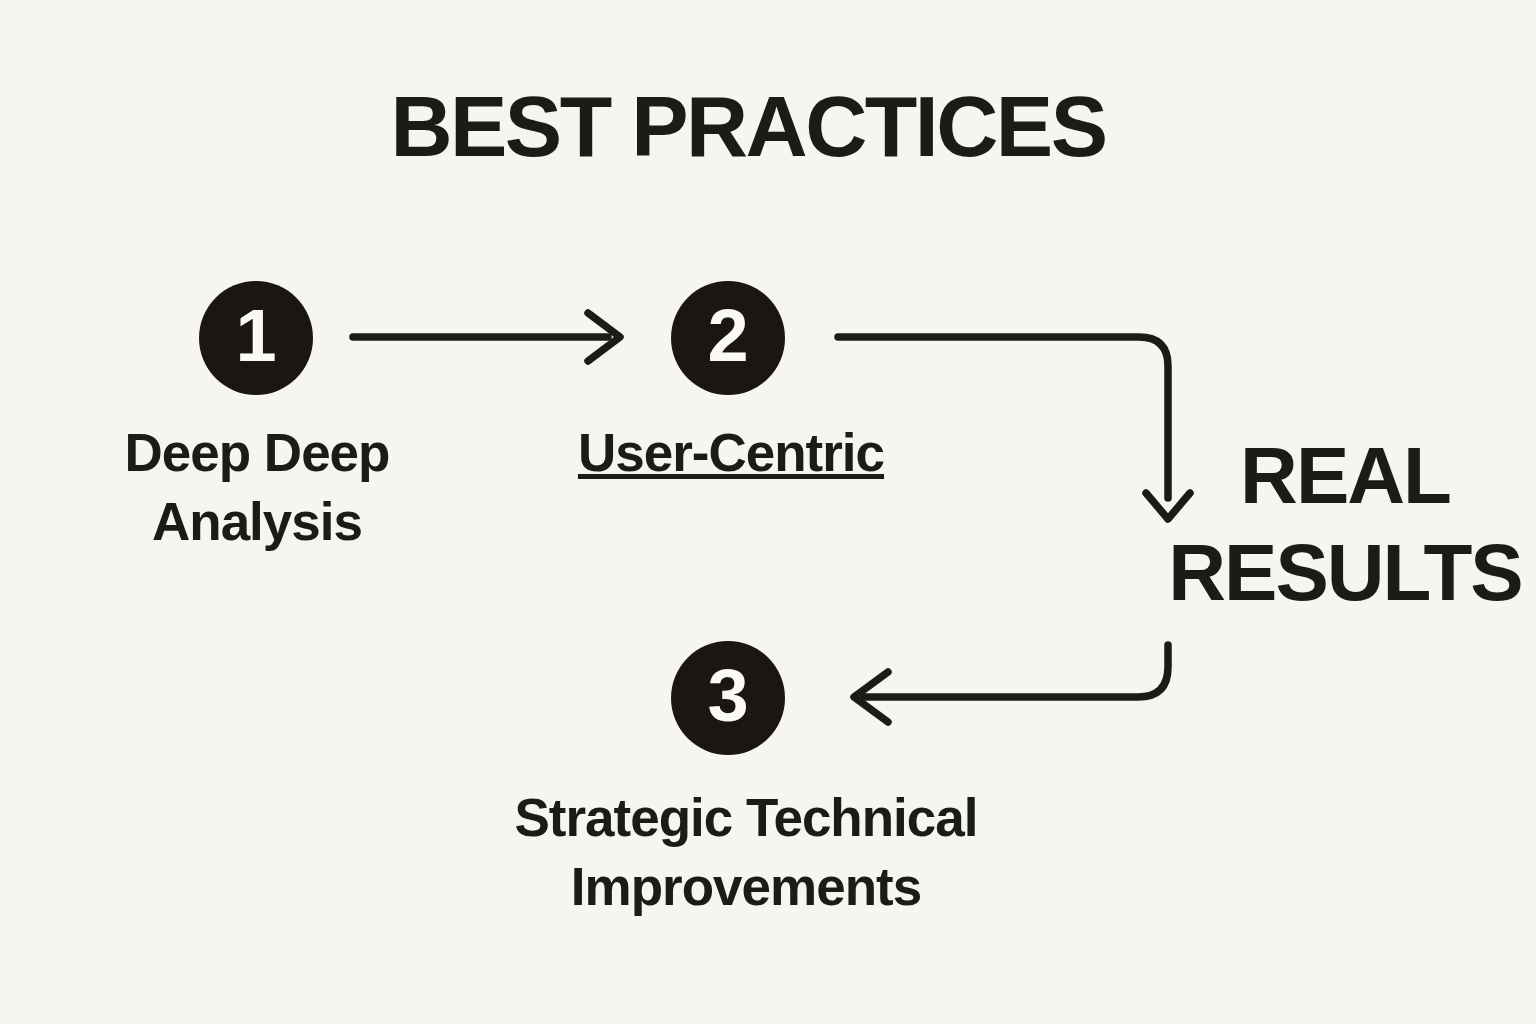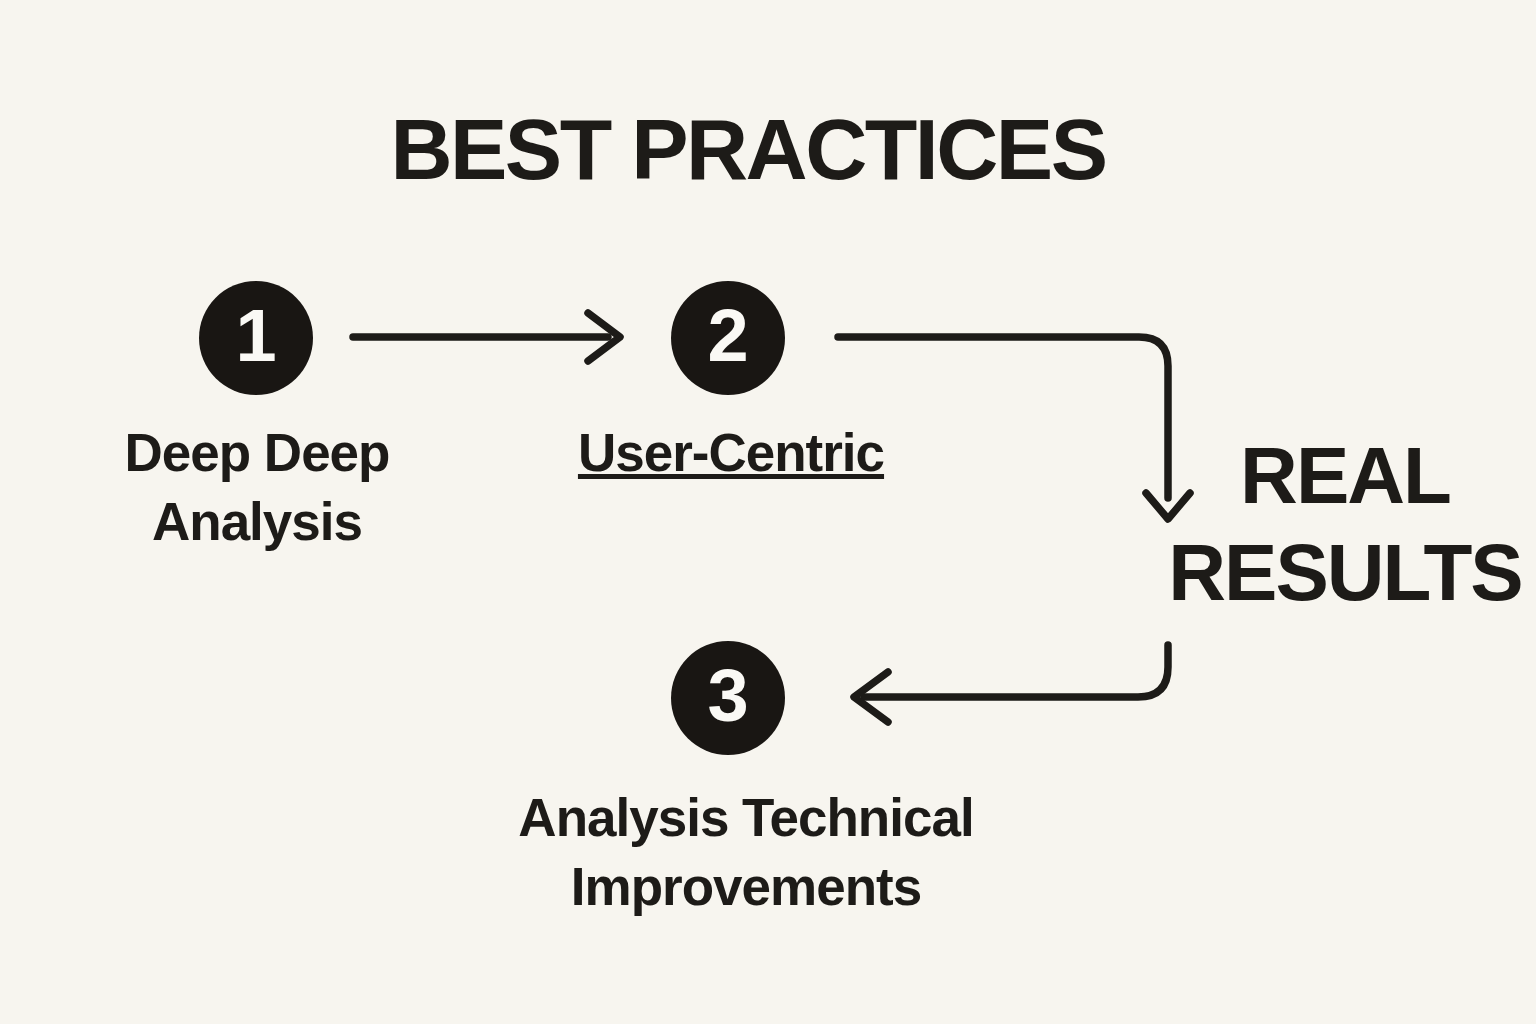--- a/index.html
+++ b/index.html
@@ -16,21 +16,21 @@
   }
   .stage{
     position:relative;
     width:1536px;
     height:1024px;
     background:var(--background);
     overflow:hidden;
   }
   .page-title{
     position:absolute;
-    left:0; top:106px;
+    left:0; top:83px;
     width:1496px;
     text-align:center;
     font-size:86px;
     font-weight:700;
     letter-spacing:-2.5px;
     line-height:1;
     color:var(--ink);
     white-space:nowrap;
   }
   .connectors{
@@ -126,21 +126,21 @@
   <div class="step-label label-1">
     <div>Deep Deep</div>
     <div>Analysis</div>
   </div>
 
   <div class="step-label label-2">
     <div>User-Centric</div>
   </div>
 
   <div class="step-label label-3">
-    <div>Analysis Technical</div>
+    <div>Strategic Technical</div>
     <div>Improvements</div>
   </div>
 
   <div class="result-label">
     <div>REAL</div>
     <div>RESULTS</div>
   </div>
 
 </div>
 

